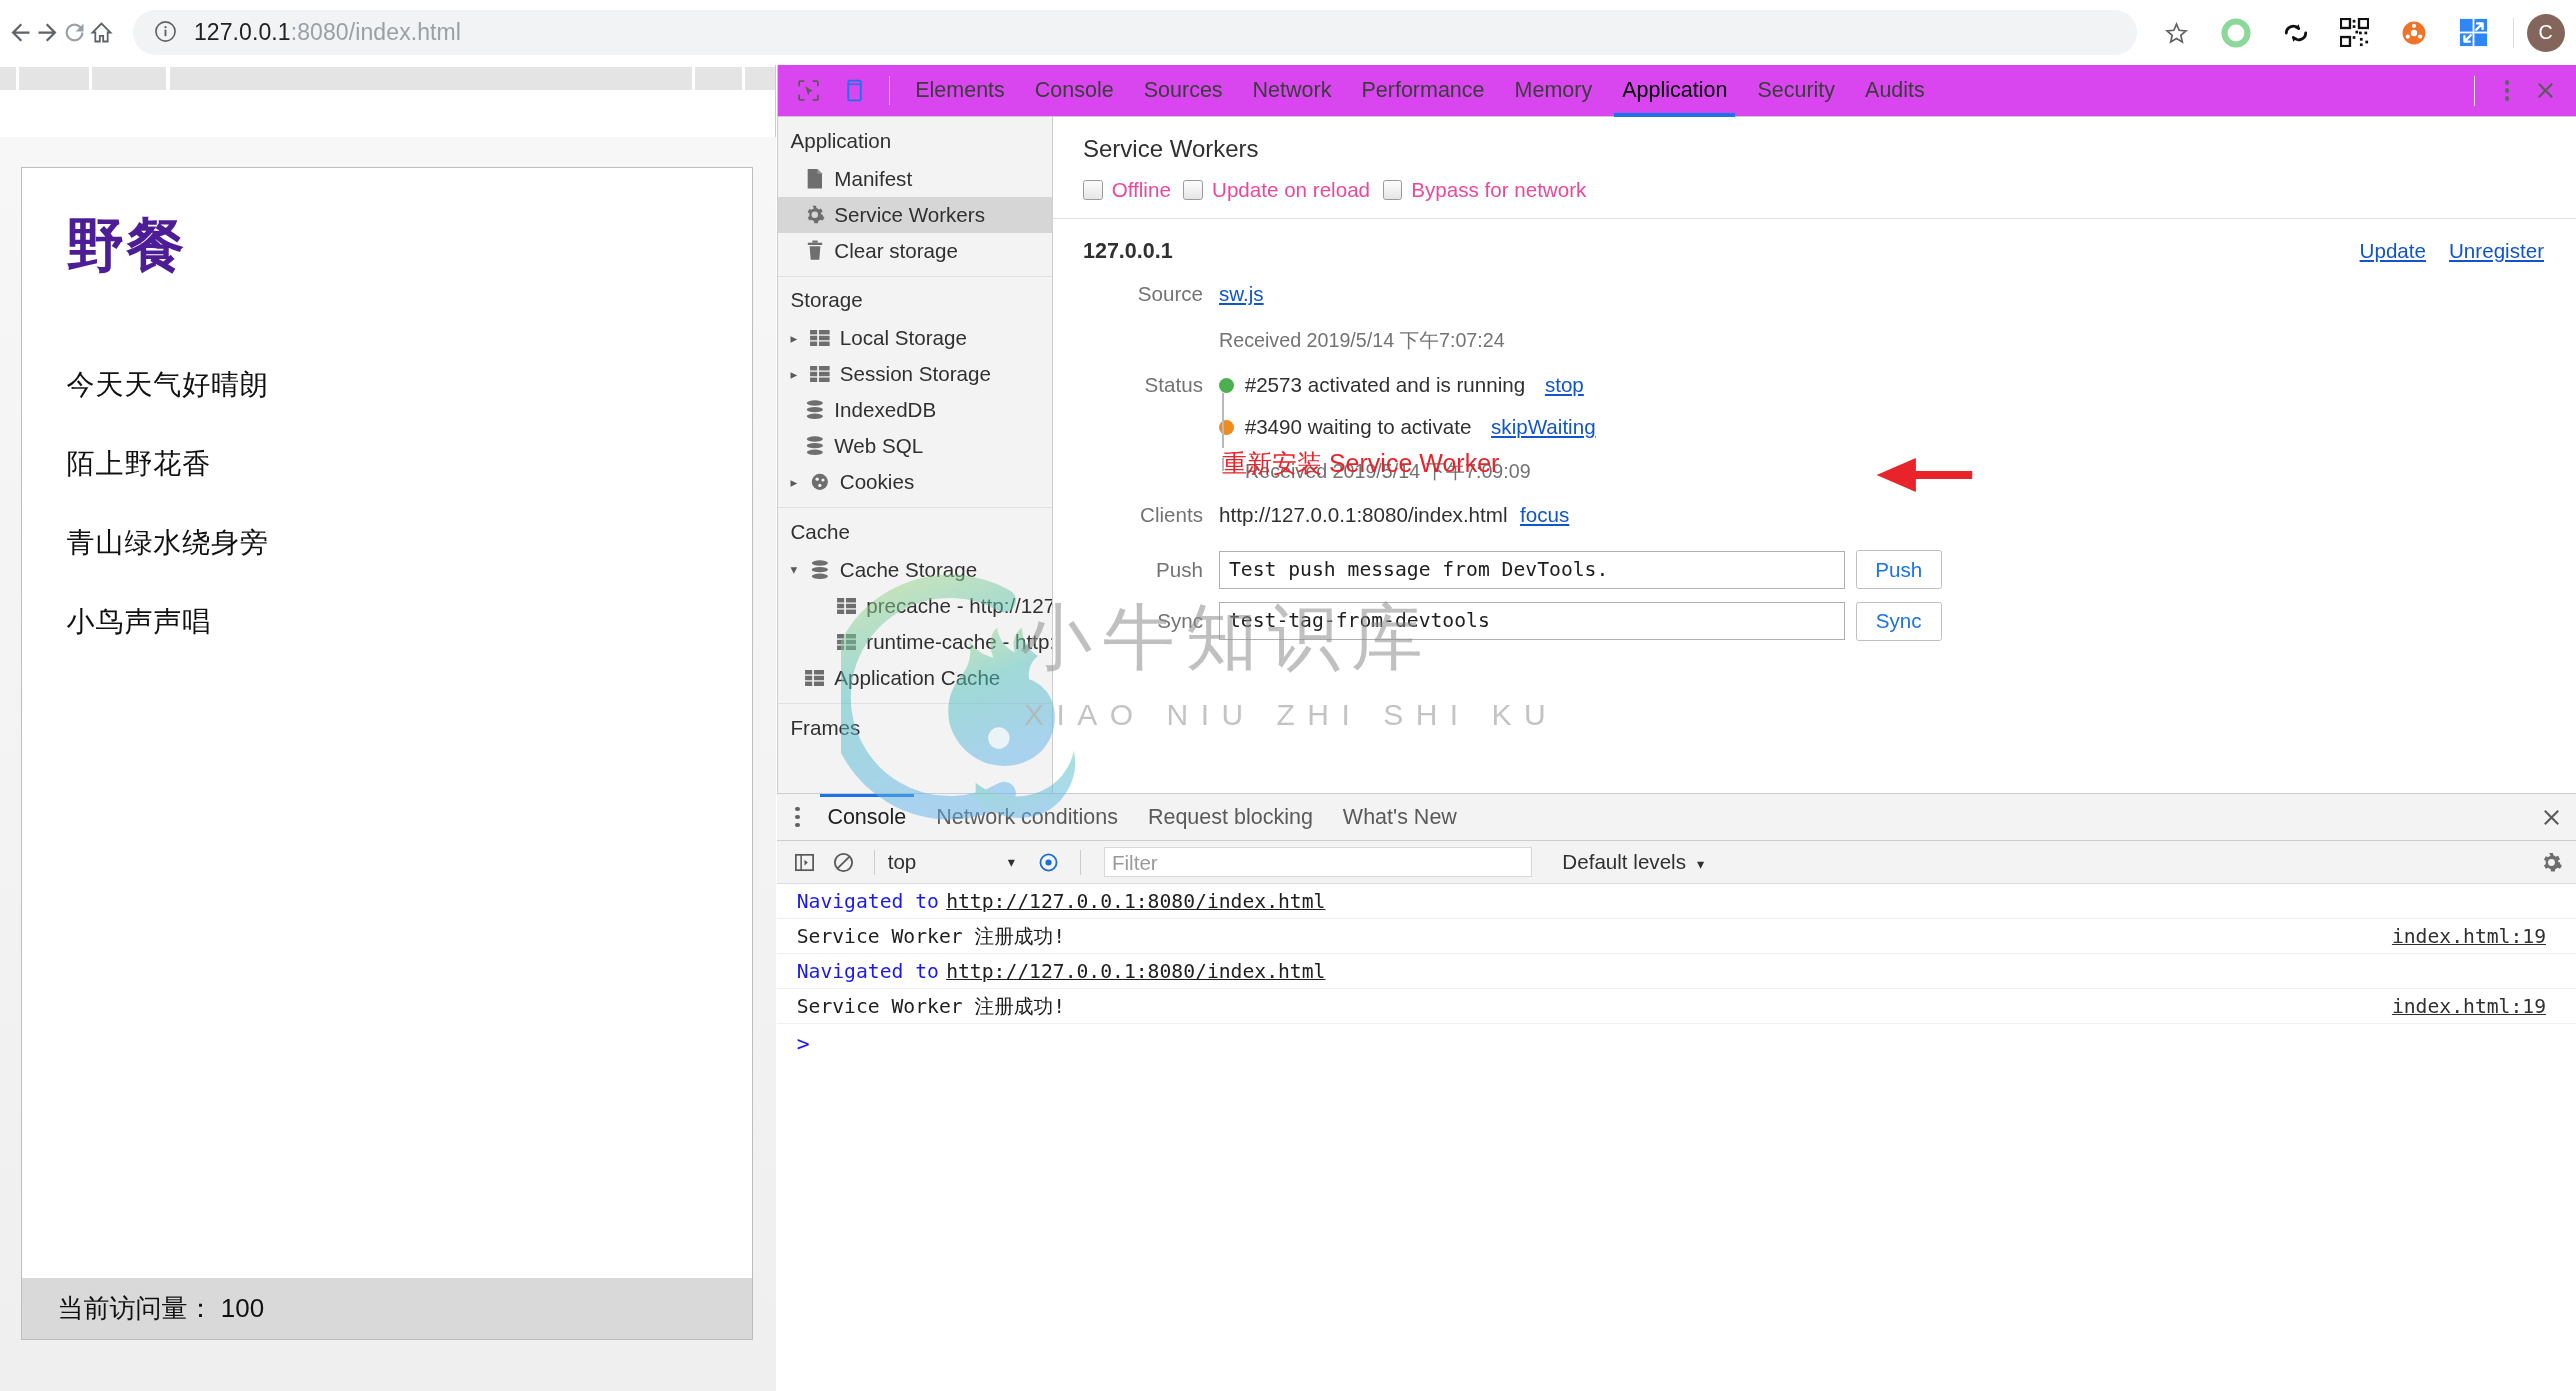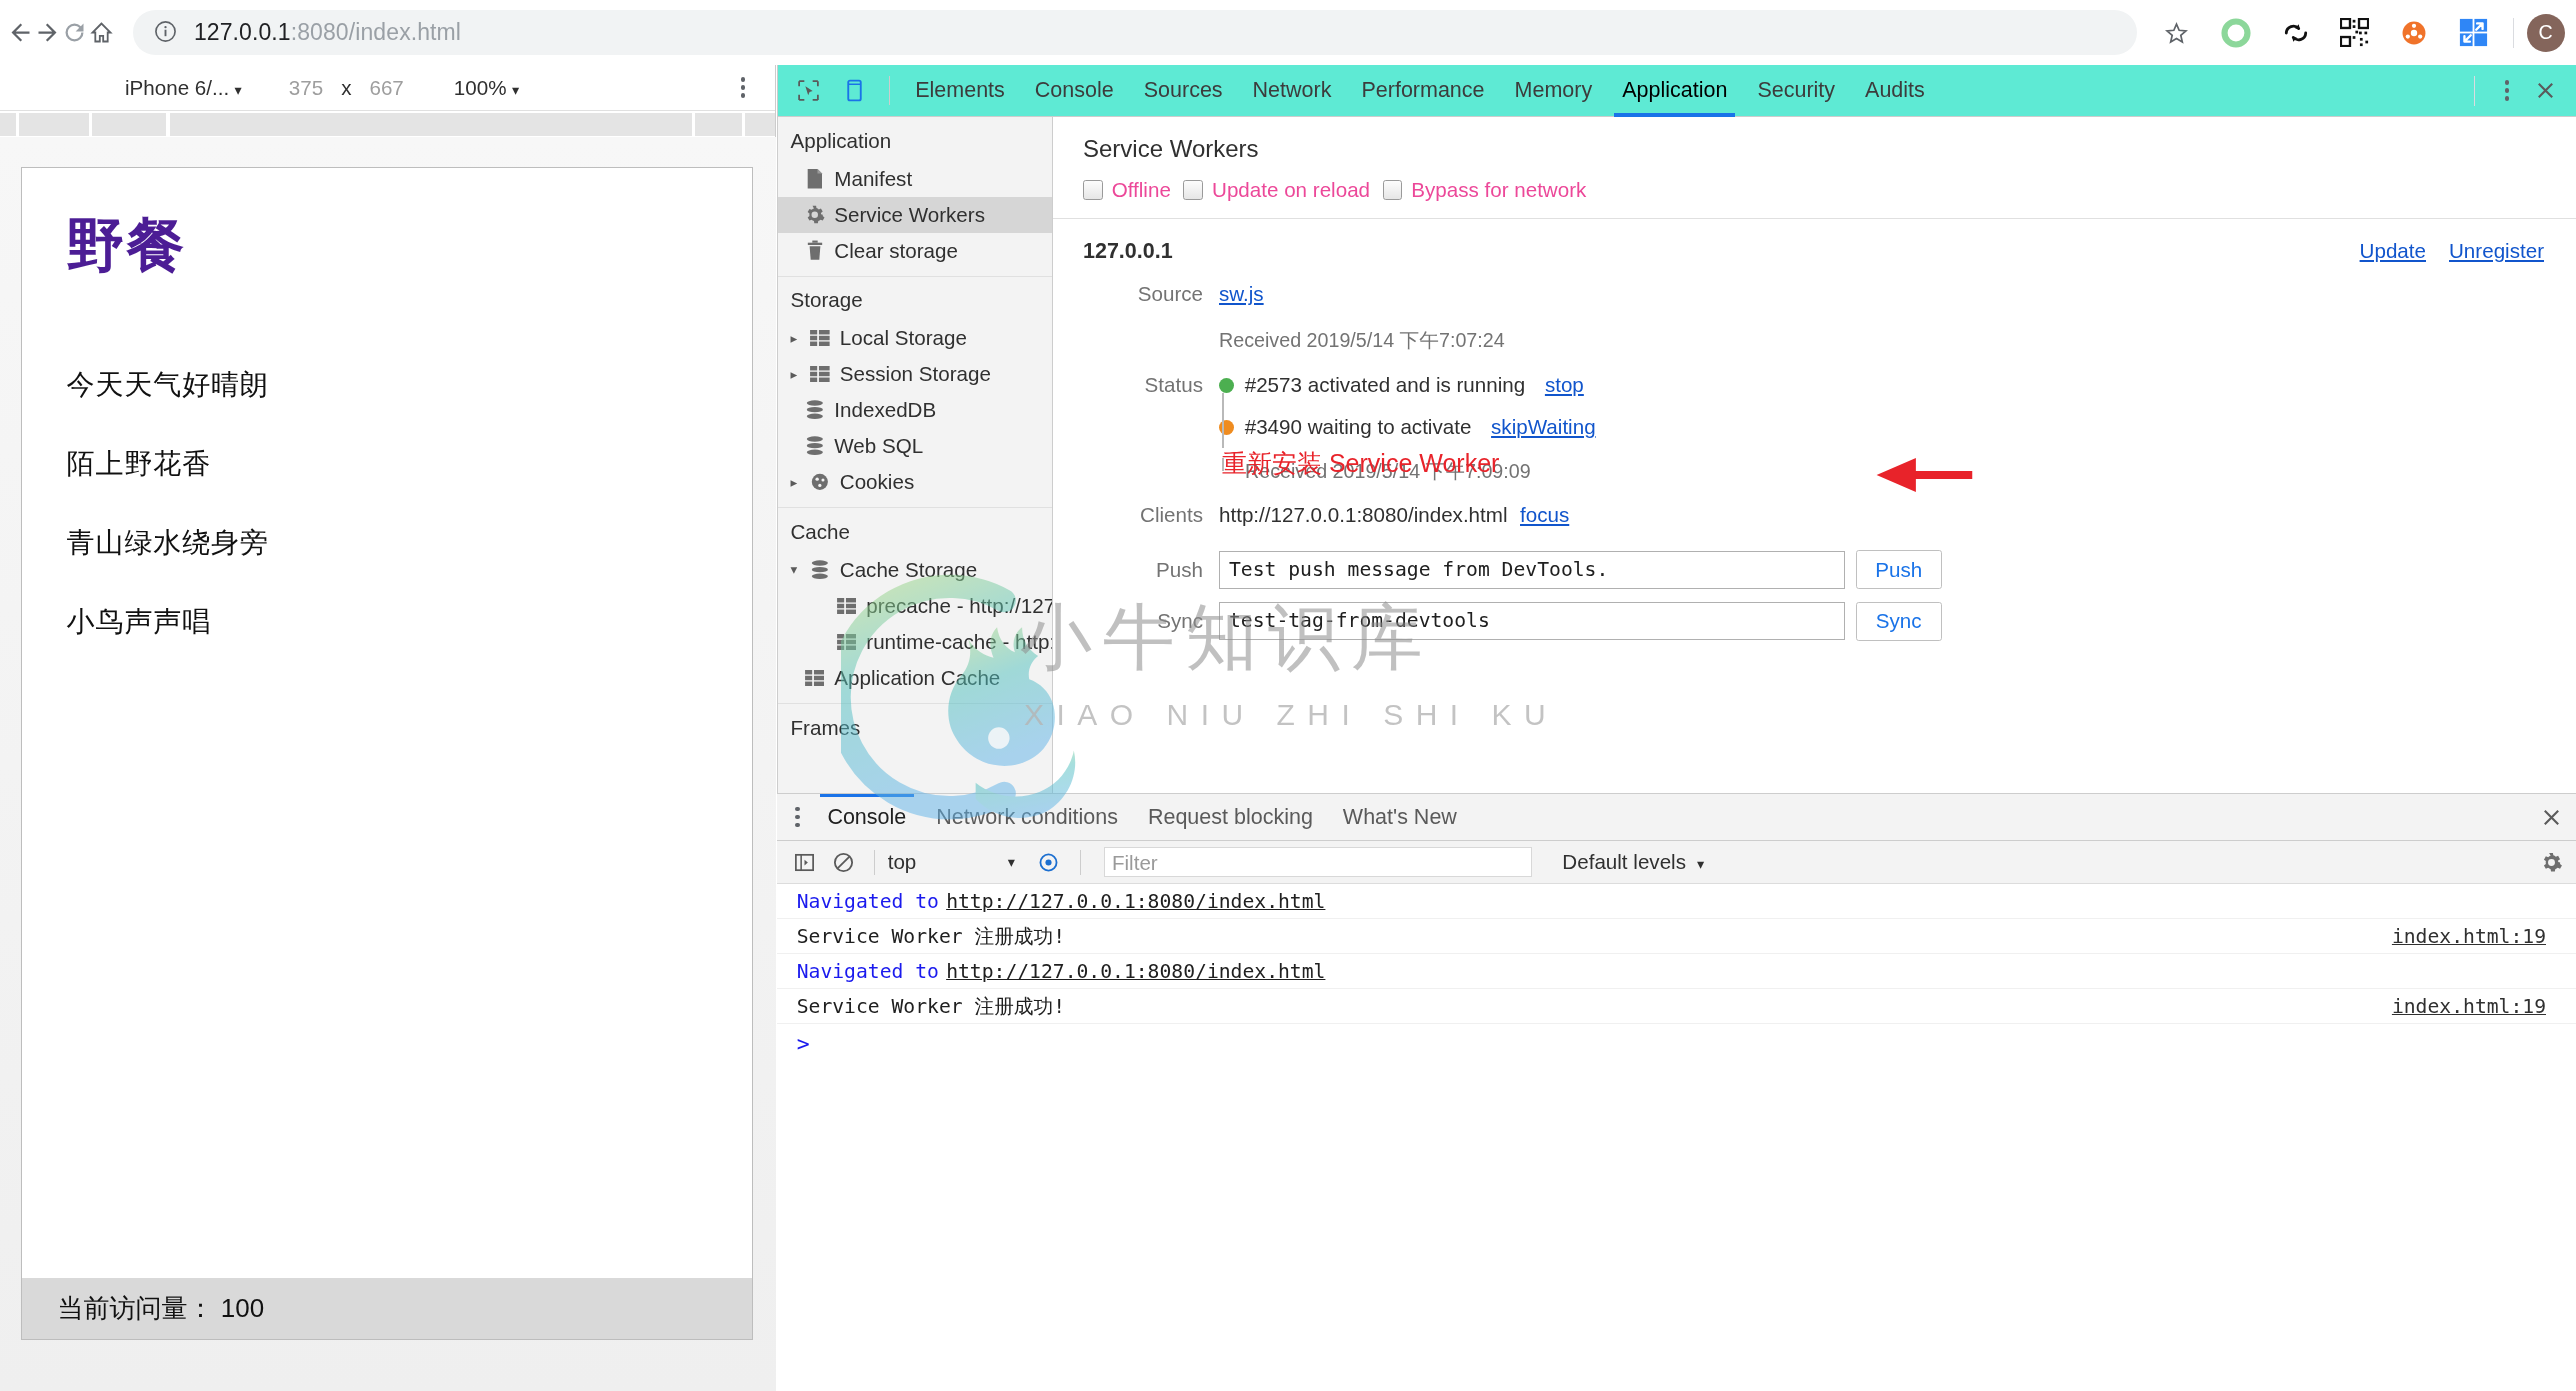--- a/index.html
+++ b/index.html
@@ -92,21 +92,21 @@
     padding-left: 36px; font-size: 26px; color: #111;
   }
 
   
   #devtools {
     position: absolute; left: 777px; top: 65px; width: 1799px; height: 1326px;
     background: #ffffff; border-left: 0.9px solid #cdcdcd;
     display: flex; flex-direction: column;
   }
   #devtools-tabbar {
-    height: 52px; background: #5eead4; border-bottom: 0.9px solid #cdcdcd;
+    height: 52px; background: #d946ef; border-bottom: 0.9px solid #cdcdcd;
     display: flex; align-items: center; padding-left: 7.2px; flex: 0 0 auto;
   }
   .dt-tool-icon { width: 41px; height: 41px; display:flex; align-items:center; justify-content:center; margin: 0 2.7px; }
   #devtools-tabbar .sep { width:0.9px; height:29px; background:#cdcdcd; margin: 0 10.7px; }
   .dt-tab {
     font-size: 21.5px; color: #3c3c3c; padding: 0 15px; height: 52px;
     display: flex; align-items: center; position: relative; white-space: nowrap;
   }
   .dt-tab.active { color: #000; }
   .dt-tab.active::after {
@@ -357,37 +357,20 @@
     </div>
     <div class="vert-sep"></div>
     <div id="avatar">
         <span>C</span>
       </div>
     <div class="kebab" style="margin-left:14.3px;margin-right:14.3px;"></div>
   </div>
 </div>
 
 <div id="emulation-pane">
-  <div id="device-toolbar">
-    <div class="dt-item" id="device-select">
-      <span>iPhone 6/...</span><span class="caret">▾</span>
-    </div>
-    <div class="dt-item dim-num" style="margin-left:29px;">375</div>
-    <div class="dt-item">x</div>
-    <div class="dt-item dim-num">667</div>
-    <div class="dt-item" style="margin-left:32px;">
-      <span>100%</span><span class="caret">▾</span>
-    </div>
-    <div class="spacer"></div>
-    <div id="device-kebab">
-        <i></i>
-        <i></i>
-        <i></i>
-      </div>
-  </div>
 
   <div id="ruler">
     <div class="seg" style="width:16px"></div>
     <div class="seg" style="width:70px"></div>
     <div class="seg" style="width:75px"></div>
     <div class="seg" style="width:528px"></div>
     <div class="seg" style="width:47px"></div>
     <div class="seg" style="width:30px"></div>
   </div>
 

